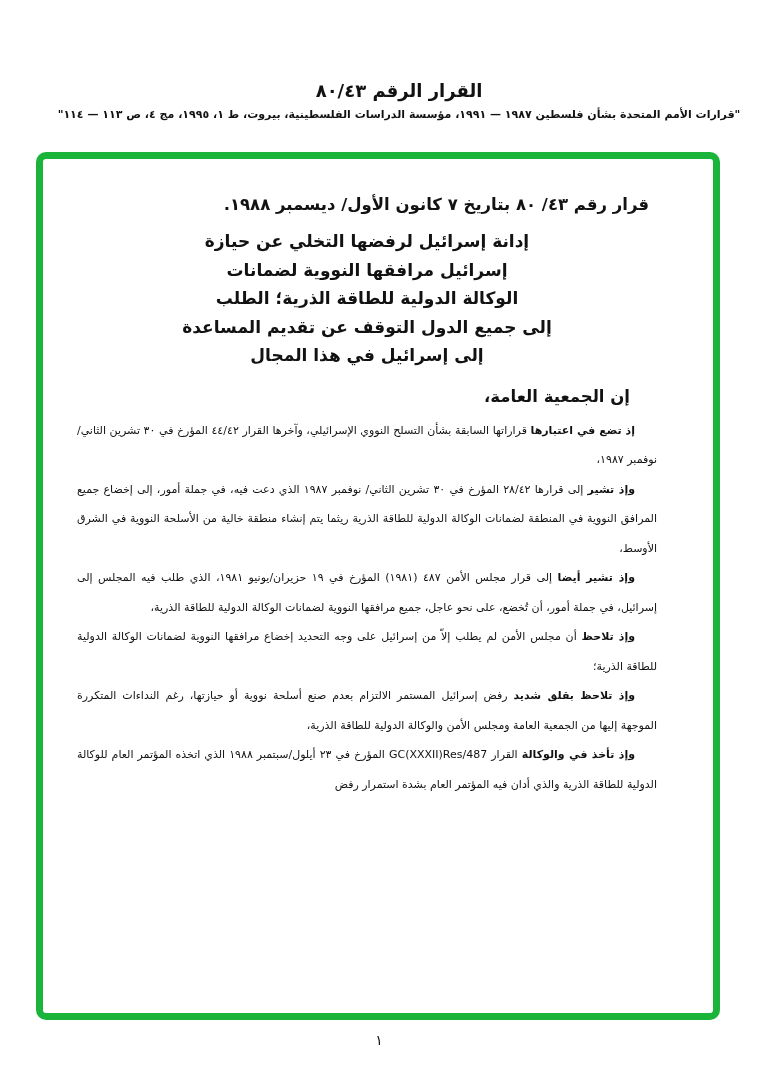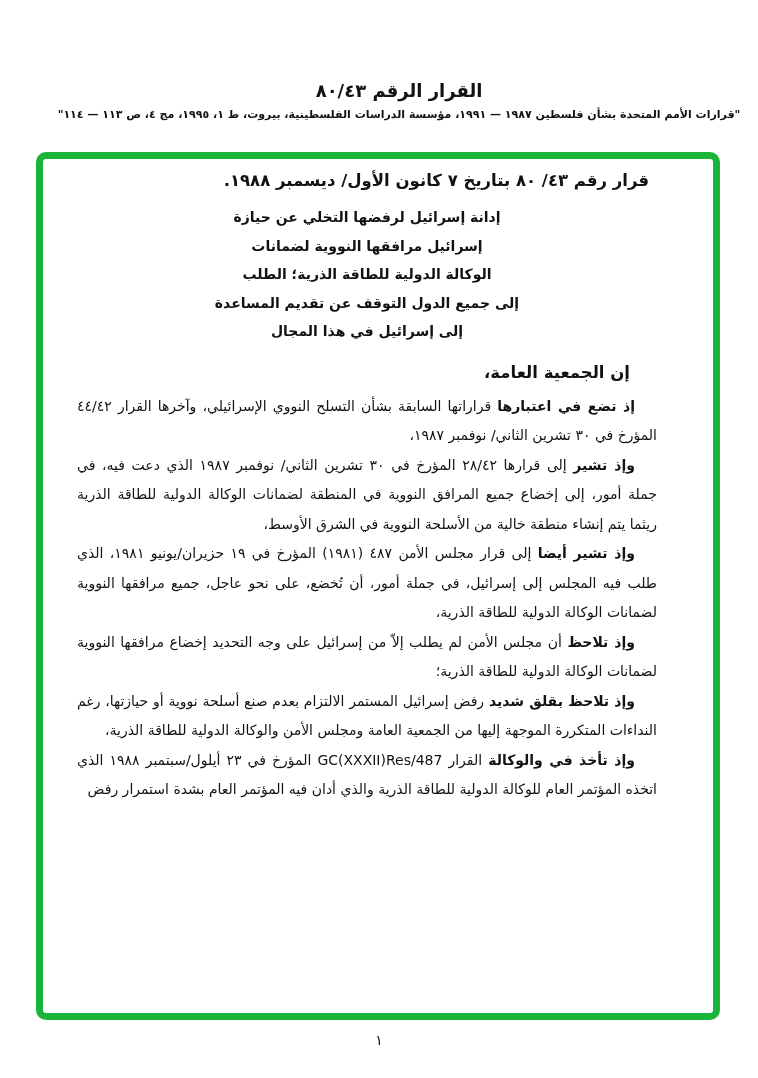--- a/index.html
+++ b/index.html
@@ -41,47 +41,47 @@
   }
   .green-box {
     position: absolute;
     left: 36px;
     top: 152px;
     width: 684px;
     height: 868px;
     box-sizing: border-box;
     border: 7px solid #1bb43a;
     border-radius: 10px;
-    padding: 8px 56px 10px 34px;
+    padding: 32px 56px 10px 34px;
     overflow: hidden;
     background: #ffffff;
   }
   .date-line {
     font-size: 16.5px;
     font-weight: bold;
     margin: 0 0 8px 0;
     text-indent: 8px;
     line-height: 28px;
   }
   .res-heading {
     text-align: center;
     font-weight: bold;
-    font-size: 14px;
+    font-size: 17px;
     line-height: 28.5px;
     margin: 4px 0 12px 0;
   }
   .opening-line {
     font-size: 16.5px;
     font-weight: bold;
     margin: 5px;
     text-indent: 22px;
     line-height: 29px;
   }
   .para {
-    font-size: 14px;
+    font-size: 11px;
     margin: 0;
     line-height: 29.5px;
     text-align: justify;
     text-indent: 22px;
   }
   .para .lead {
     font-weight: bold;
   }
   .page-number {
     position: absolute;

